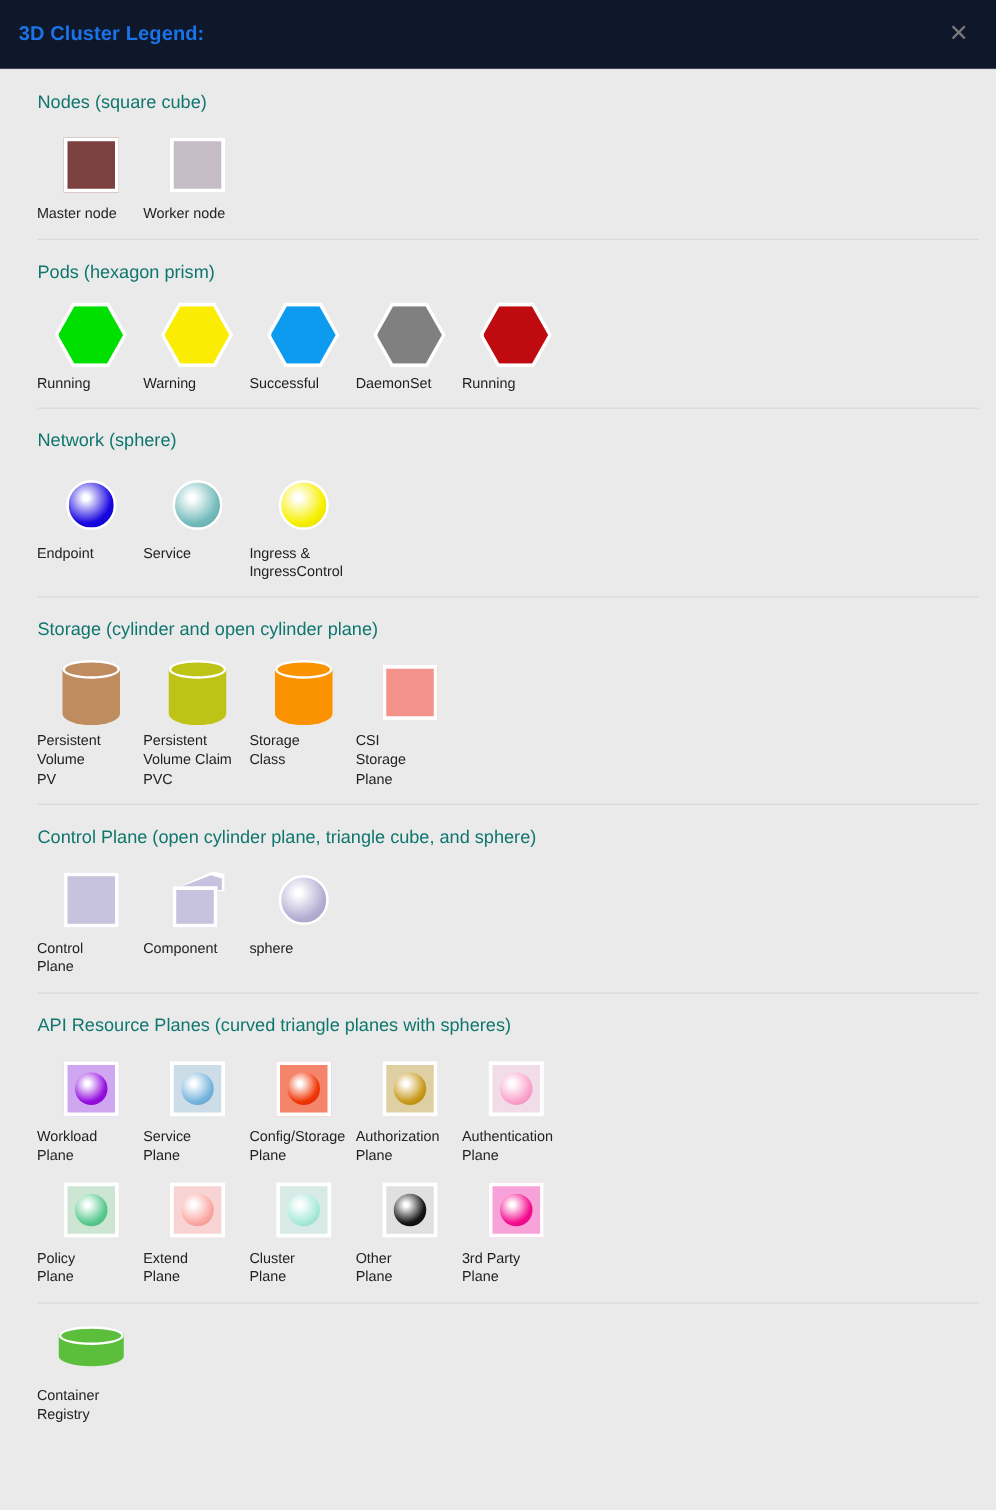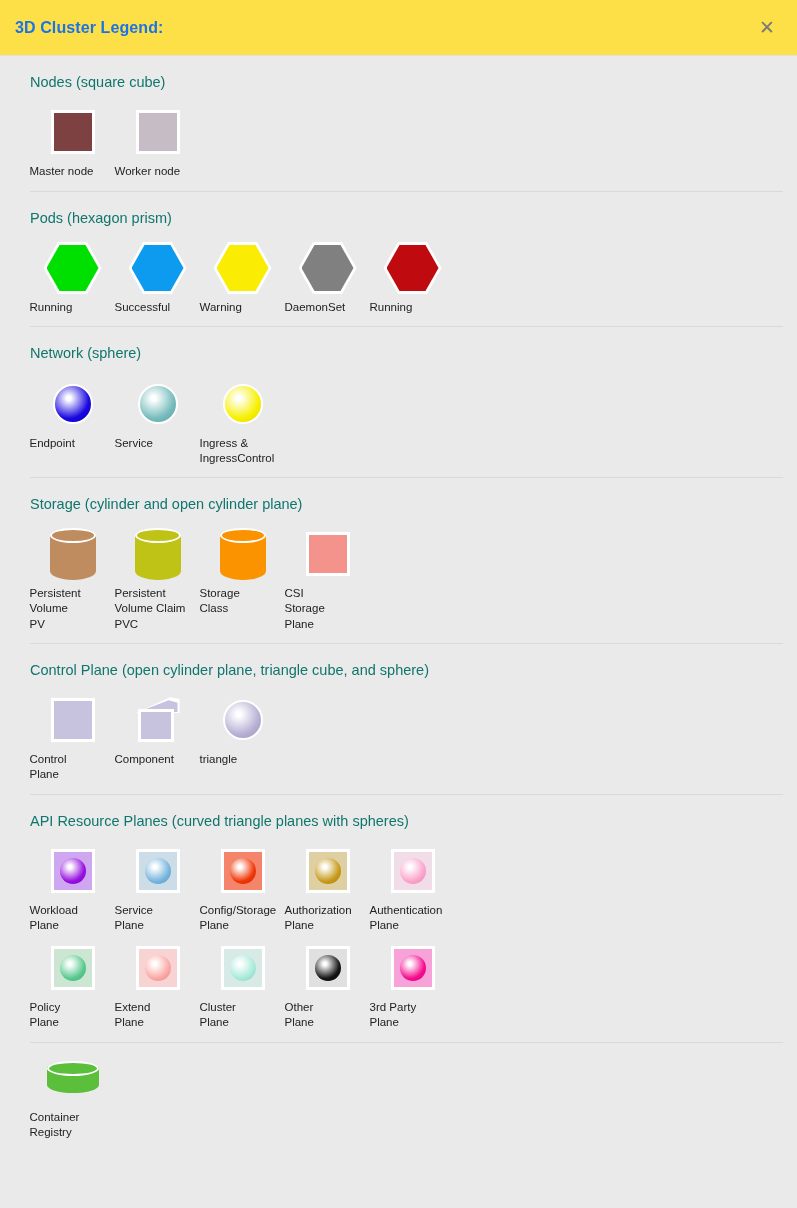--- a/index.html
+++ b/index.html
@@ -14,21 +14,21 @@
   #legend-panel {
     width: 797px;
     height: 1208px;
     background: #eaeaea;
     position: relative;
     display: flex;
     flex-direction: column;
   }
   
   .panel-header {
-    background: #fde047;
+    background: #0f172a;
     height: 56px;
     flex: 0 0 56px;
     border-bottom: 1px solid #e0e0e0;
     display: flex;
     align-items: center;
     justify-content: space-between;
     padding: 0 18px 0 15px;
   }
   .panel-title {
     color: #1a73e8;
@@ -219,32 +219,32 @@
             <div class="icon-box">
               <div class="hex-wrap">
                 <div class="hexagon" style="background: rgb(0, 224, 0);"></div>
               </div>
             </div>
             <div class="item-label">Running</div>
           </div>
           <div class="legend-item">
             <div class="icon-box">
               <div class="hex-wrap">
+                <div class="hexagon" style="background: rgb(251, 236, 4);"></div>
+              </div>
+            </div>
+            <div class="item-label">Warning</div>
+          </div>
+          <div class="legend-item">
+            <div class="icon-box">
+              <div class="hex-wrap">
                 <div class="hexagon" style="background: rgb(13, 155, 240);"></div>
               </div>
             </div>
             <div class="item-label">Successful</div>
-          </div>
-          <div class="legend-item">
-            <div class="icon-box">
-              <div class="hex-wrap">
-                <div class="hexagon" style="background: rgb(251, 236, 4);"></div>
-              </div>
-            </div>
-            <div class="item-label">Warning</div>
           </div>
           <div class="legend-item">
             <div class="icon-box">
               <div class="hex-wrap">
                 <div class="hexagon" style="background: rgb(128, 128, 128);"></div>
               </div>
             </div>
             <div class="item-label">DaemonSet</div>
           </div>
           <div class="legend-item">
@@ -346,21 +346,21 @@
                 <div class="wedge-in" style="background: rgb(199, 194, 221);"></div>
                 <div class="face" style="background: rgb(199, 194, 221);"></div>
               </div>
             </div>
             <div class="item-label">Component</div>
           </div>
           <div class="legend-item">
             <div class="icon-box">
               <div class="sphere" style="background: radial-gradient(circle at 38% 34%, rgb(255, 255, 255) 0%, rgb(255, 255, 255) 7%, rgb(183, 176, 212) 62%, rgb(155, 148, 184) 100%);"></div>
             </div>
-            <div class="item-label">triangle</div>
+            <div class="item-label">sphere</div>
           </div>
         </div>
       </div>
       <div class="divider"></div>
       <div class="legend-section">
         <div class="section-title">API Resource Planes (curved triangle planes with spheres)</div>
         <div class="items-row">
           <div class="legend-item">
             <div class="icon-box">
               <div class="plane-sphere" style="background: rgb(207, 167, 240);">

